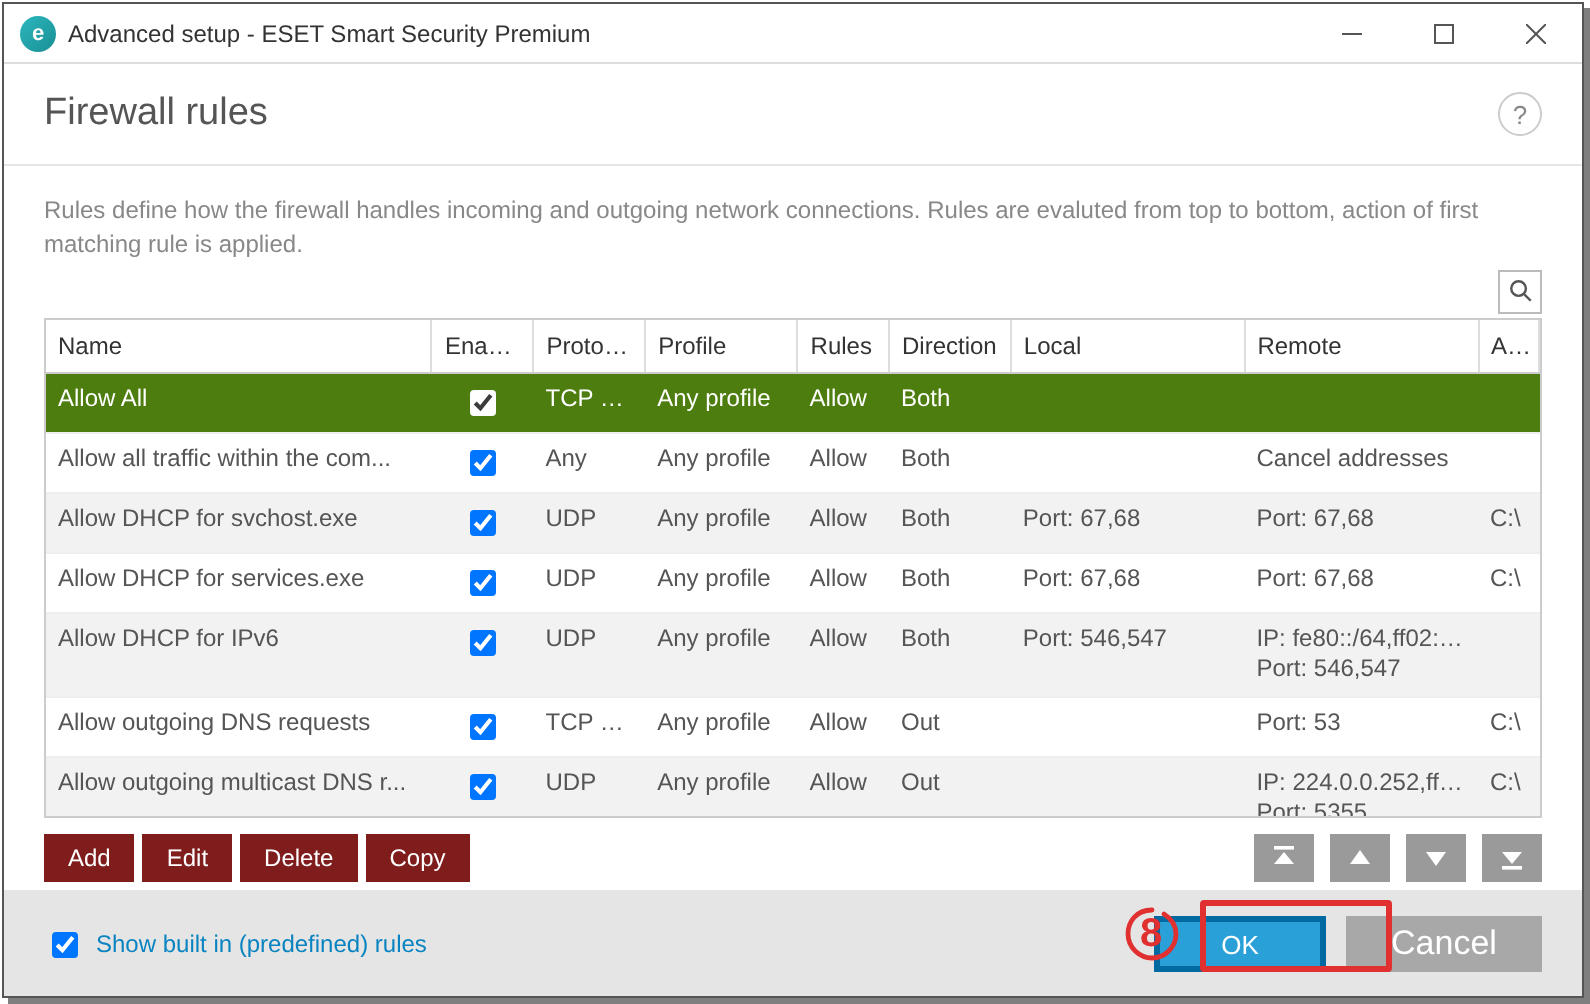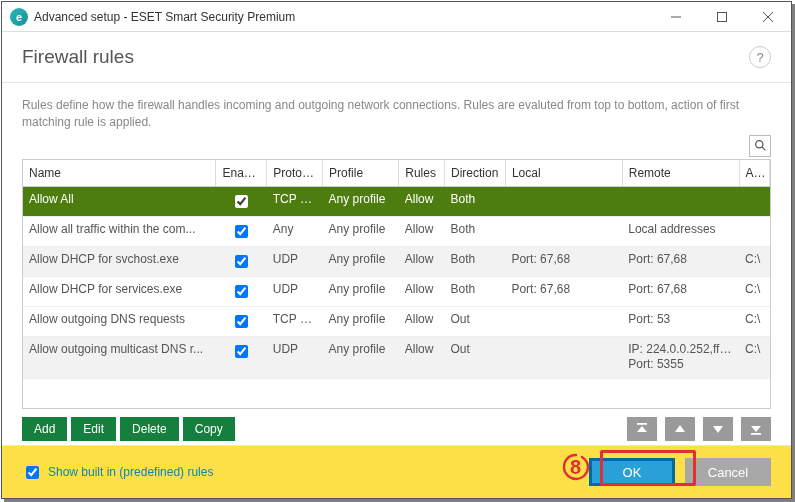--- a/index.html
+++ b/index.html
@@ -89,45 +89,45 @@
   .col-proto  { width:55px;}
   .col-prof   { width:75px;}
   .col-action { width:45px;}
   .col-dir    { width:60px;}
   .col-local  { width:115px;}
   .col-remote { width:115px;}
   .col-app    { width:30px;}
   
   .action-bar { display:flex; align-items:center; padding:8px 0 4px 0; gap:4px;}
   .btn {
-    background:#15803d; color:#fff; border:none;
+    background:#7f1d1d; color:#fff; border:none;
     height:24px; padding:0 12px; font-size:12px; cursor:pointer;
   }
   .spacer { flex:1; }
   .arrow-btn {
     background:#9a9a9a; color:#fff; border:none;
     width:30px; height:24px; display:flex;align-items:center;justify-content:center;
     cursor:pointer; margin-left:4px;
   }
   .arrow-btn svg { width:14px;height:14px; fill:#fff;}
   
   .footer {
     border-top:1px solid #e6e6e6;
     padding:12px 20px; display:flex; align-items:center;
-    background:#fde047;
+    background:#e5e5e5;
   }
   .footer label { color:#0a84c1; font-size:12px; display:flex;align-items:center; gap:6px;}
   .footer .spacer { flex:1;}
   .footer .ok-btn {
     background:#2aa0d8; color:#fff; border:3px solid #0369a1;
     height:28px; width:86px; font-size:13px; cursor:pointer;
   }
   .footer .cancel-btn {
     background:#a8a8a8; color:#fff; border:none;
-    height:28px; width:86px; font-size:13px; cursor:pointer; margin-left:10px;
+    height:28px; width:98px; font-size:17px; cursor:pointer; margin-left:10px;
   }
   
   .hl-ok {
     position:absolute; border:3px solid #e03030; border-radius:2px;
     pointer-events:none;
   }
   .hl-circle {
     position:absolute; width:30px;height:30px;
     pointer-events:none;
   }
@@ -217,21 +217,21 @@
               <td></td>
             </tr>
             <tr>
               <td>Allow all traffic within the com...</td>
               <td class="chk-cell"><input type="checkbox" class="chk" checked="" style=""></td>
               <td>Any</td>
               <td>Any profile</td>
               <td>Allow</td>
               <td>Both</td>
               <td></td>
-              <td>Local addresses</td>
+              <td>Cancel addresses</td>
               <td></td>
             </tr>
             <tr class="alt">
               <td>Allow DHCP for svchost.exe</td>
               <td class="chk-cell"><input type="checkbox" class="chk" checked="" style=""></td>
               <td>UDP</td>
               <td>Any profile</td>
               <td>Allow</td>
               <td>Both</td>
               <td>Port: 67,68</td>
@@ -241,20 +241,31 @@
             <tr>
               <td>Allow DHCP for services.exe</td>
               <td class="chk-cell"><input type="checkbox" class="chk" checked="" style=""></td>
               <td>UDP</td>
               <td>Any profile</td>
               <td>Allow</td>
               <td>Both</td>
               <td>Port: 67,68</td>
               <td>Port: 67,68</td>
               <td>C:\</td>
+            </tr>
+            <tr class="alt tall">
+              <td>Allow DHCP for IPv6</td>
+              <td class="chk-cell"><input type="checkbox" class="chk" checked="" style=""></td>
+              <td>UDP</td>
+              <td>Any profile</td>
+              <td>Allow</td>
+              <td>Both</td>
+              <td>Port: 546,547</td>
+              <td>IP: fe80::/64,ff02::/64<br>Port: 546,547</td>
+              <td></td>
             </tr>
             <tr>
               <td>Allow outgoing DNS requests</td>
               <td class="chk-cell"><input type="checkbox" class="chk" checked="" style=""></td>
               <td>TCP &amp;...</td>
               <td>Any profile</td>
               <td>Allow</td>
               <td>Out</td>
               <td></td>
               <td>Port: 53</td>

